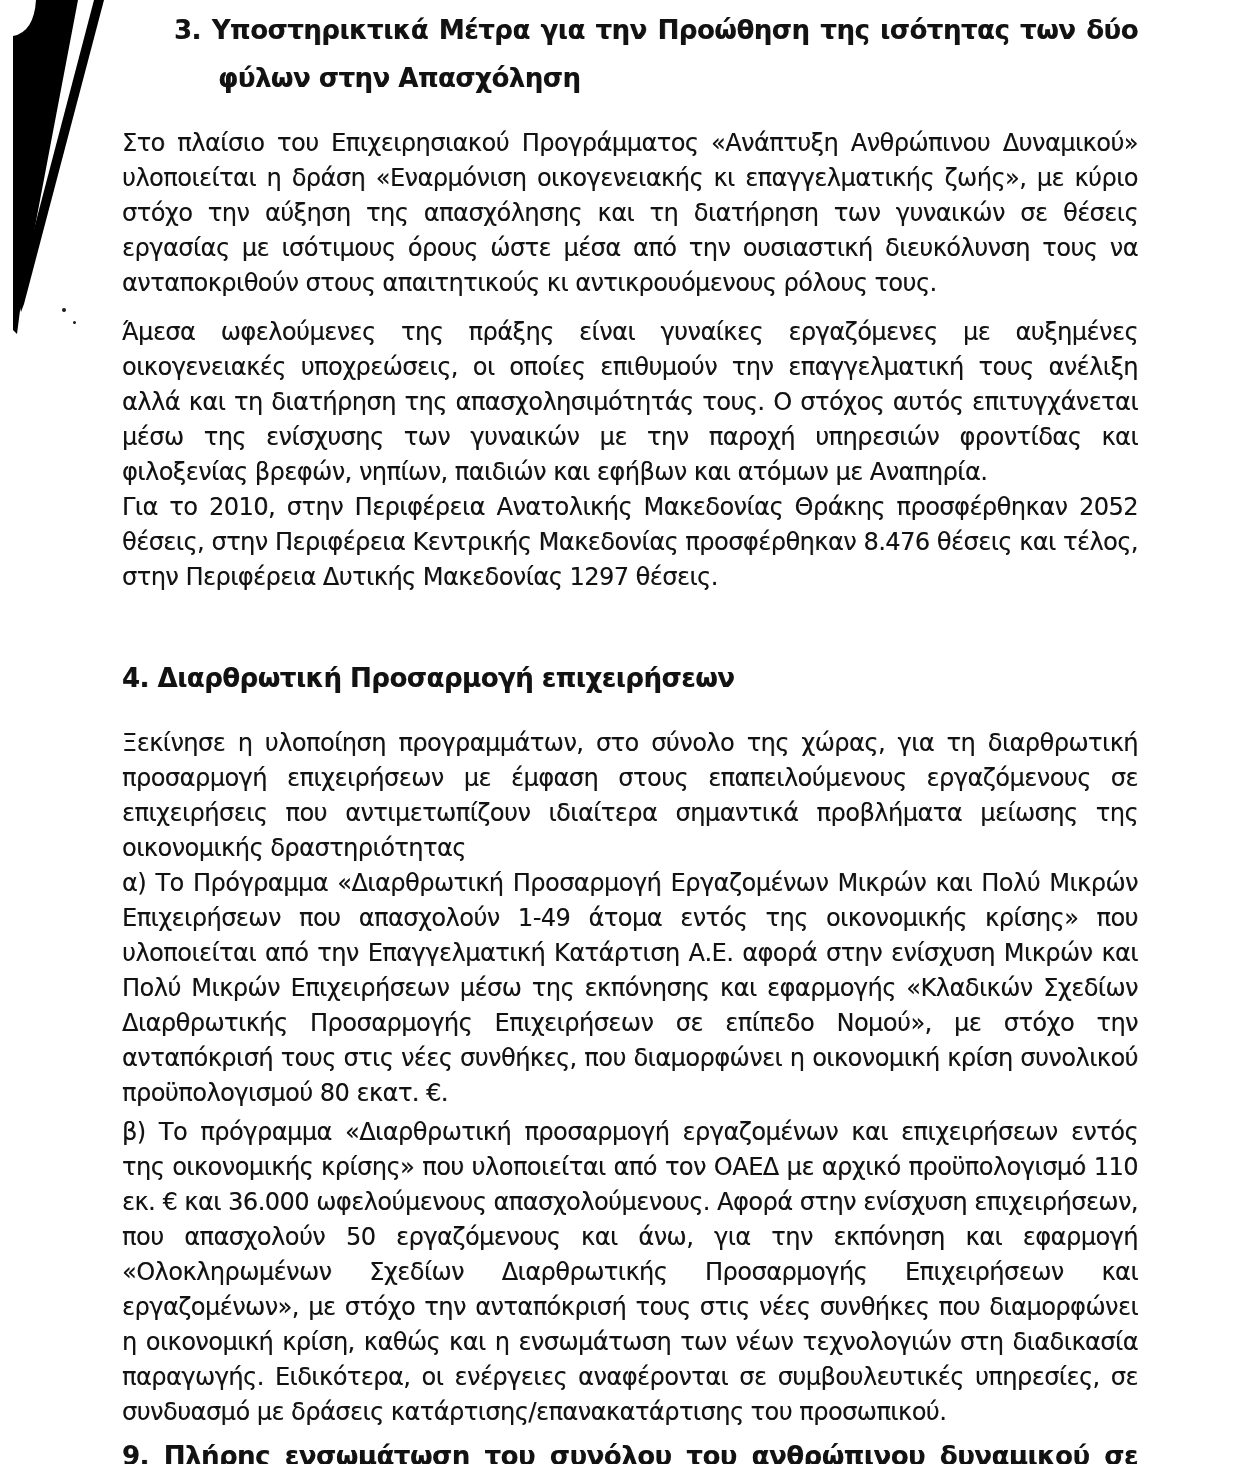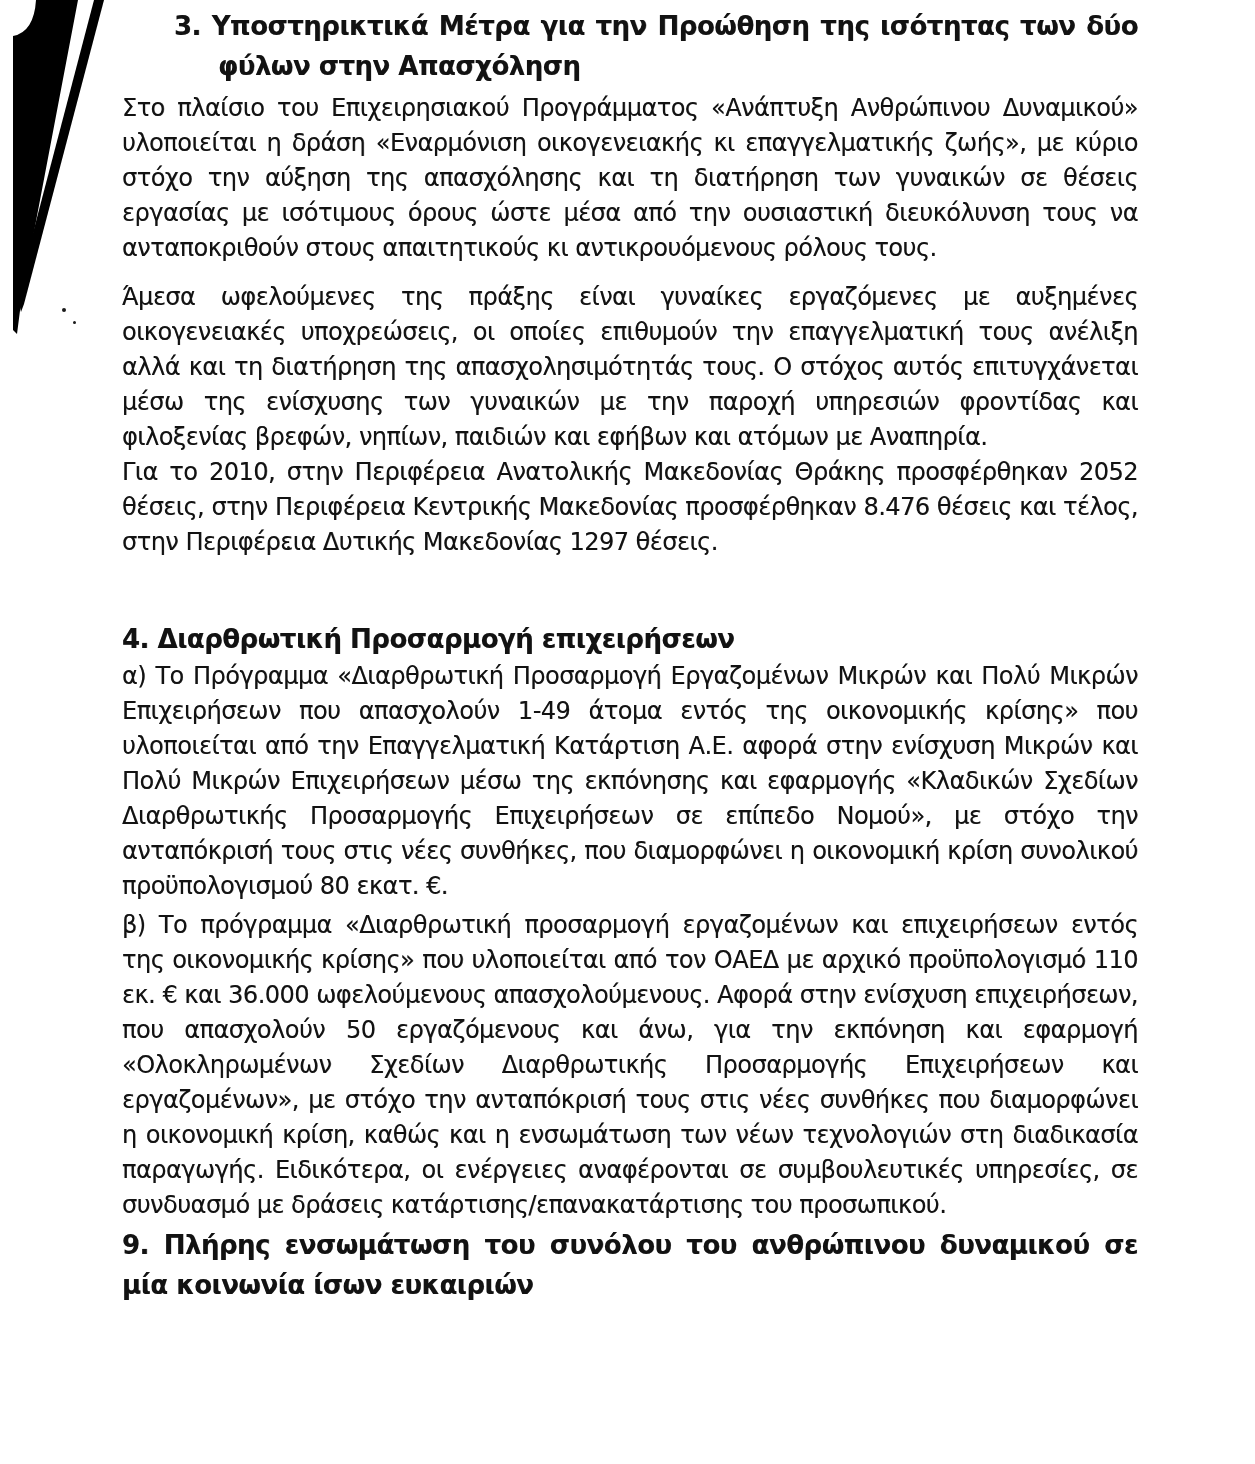--- a/index.html
+++ b/index.html
@@ -39,32 +39,32 @@
   }
   .para {
     font-size: 24px;
     line-height: 35px;
     letter-spacing: -0.5px;
     text-align: justify;
     text-shadow: 0.3px 0.3px 0 rgba(0,0,0,0.45);
   }
   .heading {
     font-size: 26px;
-    line-height: 40px;
+    line-height: 48px;
     font-weight: bold;
     letter-spacing: -0.5px;
     text-align: justify;
     text-shadow: 0.3px 0.3px 0 rgba(0,0,0,0.45);
   }
   .hang {
     padding-left: 96px;
     text-indent: -44px;
   }
   .mt2  { margin-top: 2px; }
-  .mt6  { margin-top: 5px; }
+  .mt6  { margin-top: 24px; }
   .mt12 { margin-top: 4px; }
   .mt14 { margin-top: 14px; }
   .mt40 { margin-top: 59px; }
   strong { font-weight: normal; }
 </style>
 </head>
 <body>
 
 <div class="page">
 
@@ -85,20 +85,21 @@
     </h3>
 
     <p class="para mt6">Στο πλαίσιο του Επιχειρησιακού Προγράμματος «Ανάπτυξη Ανθρώπινου Δυναμικού» υλοποιείται η δράση «Εναρμόνιση οικογενειακής κι επαγγελματικής ζωής», με κύριο στόχο την αύξηση της απασχόλησης και τη διατήρηση των γυναικών σε θέσεις εργασίας με ισότιμους όρους ώστε μέσα από την ουσιαστική διευκόλυνση τους να ανταποκριθούν στους απαιτητικούς κι αντικρουόμενους ρόλους τους.</p>
 
     <p class="para mt14"><strong>Άμεσα ωφελούμενες της πράξης</strong><span> είναι γυναίκες εργαζόμενες με αυξημένες οικογενειακές υποχρεώσεις, οι οποίες επιθυμούν την επαγγελματική τους ανέλιξη αλλά και τη διατήρηση της απασχολησιμότητάς τους. Ο στόχος αυτός επιτυγχάνεται μέσω της ενίσχυσης των γυναικών με την παροχή υπηρεσιών φροντίδας και φιλοξενίας βρεφών, νηπίων, παιδιών και εφήβων και ατόμων με Αναπηρία.</span></p>
 
     <p class="para">Για το 2010, στην Περιφέρεια Ανατολικής Μακεδονίας Θράκης προσφέρθηκαν 2052 θέσεις, στην Περιφέρεια Κεντρικής Μακεδονίας προσφέρθηκαν 8.476 θέσεις και τέλος, στην Περιφέρεια Δυτικής Μακεδονίας 1297 θέσεις.</p>
 
     <h3 class="heading mt40">4. Διαρθρωτική Προσαρμογή επιχειρήσεων</h3>
 
+    <p class="para mt6">Ξεκίνησε η υλοποίηση προγραμμάτων, στο σύνολο της χώρας, για τη διαρθρωτική προσαρμογή επιχειρήσεων με έμφαση στους επαπειλούμενους εργαζόμενους σε επιχειρήσεις που αντιμετωπίζουν ιδιαίτερα σημαντικά προβλήματα μείωσης της οικονομικής δραστηριότητας</p>
 
     <p class="para"><span>α) Το Πρόγραμμα </span><strong>«Διαρθρωτική Προσαρμογή Εργαζομένων Μικρών και Πολύ Μικρών Επιχειρήσεων που απασχολούν 1-49 άτομα εντός της οικονομικής κρίσης» που υλοποιείται από την Επαγγελματική Κατάρτιση Α.Ε.</strong><span> αφορά στην ενίσχυση Μικρών και Πολύ Μικρών Επιχειρήσεων μέσω της εκπόνησης και εφαρμογής «Κλαδικών Σχεδίων Διαρθρωτικής Προσαρμογής Επιχειρήσεων σε επίπεδο Νομού», με στόχο την ανταπόκρισή τους στις νέες συνθήκες, που διαμορφώνει η οικονομική κρίση συνολικού προϋπολογισμού 80 εκατ. €.</span></p>
 
     <p class="para mt12"><span>β) Το πρόγραμμα </span><strong>«Διαρθρωτική προσαρμογή εργαζομένων και επιχειρήσεων εντός της οικονομικής κρίσης» που υλοποιείται από τον ΟΑΕΔ</strong><span> με αρχικό προϋπολογισμό 110 εκ. € και 36.000 ωφελούμενους απασχολούμενους. Αφορά στην ενίσχυση επιχειρήσεων, που απασχολούν 50 εργαζόμενους και άνω, για την εκπόνηση και εφαρμογή «Ολοκληρωμένων Σχεδίων Διαρθρωτικής Προσαρμογής Επιχειρήσεων και εργαζομένων», με στόχο την ανταπόκρισή τους στις νέες συνθήκες που διαμορφώνει η οικονομική κρίση, καθώς και η ενσωμάτωση των νέων τεχνολογιών στη διαδικασία παραγωγής. Ειδικότερα, οι ενέργειες αναφέρονται σε συμβουλευτικές υπηρεσίες, σε συνδυασμό με δράσεις κατάρτισης/επανακατάρτισης του προσωπικού.</span></p>
 
     <h3 class="heading mt2">9. Πλήρης ενσωμάτωση του συνόλου του ανθρώπινου δυναμικού σε μία κοινωνία ίσων ευκαιριών</h3>
 
   </div>
 </div>
 

